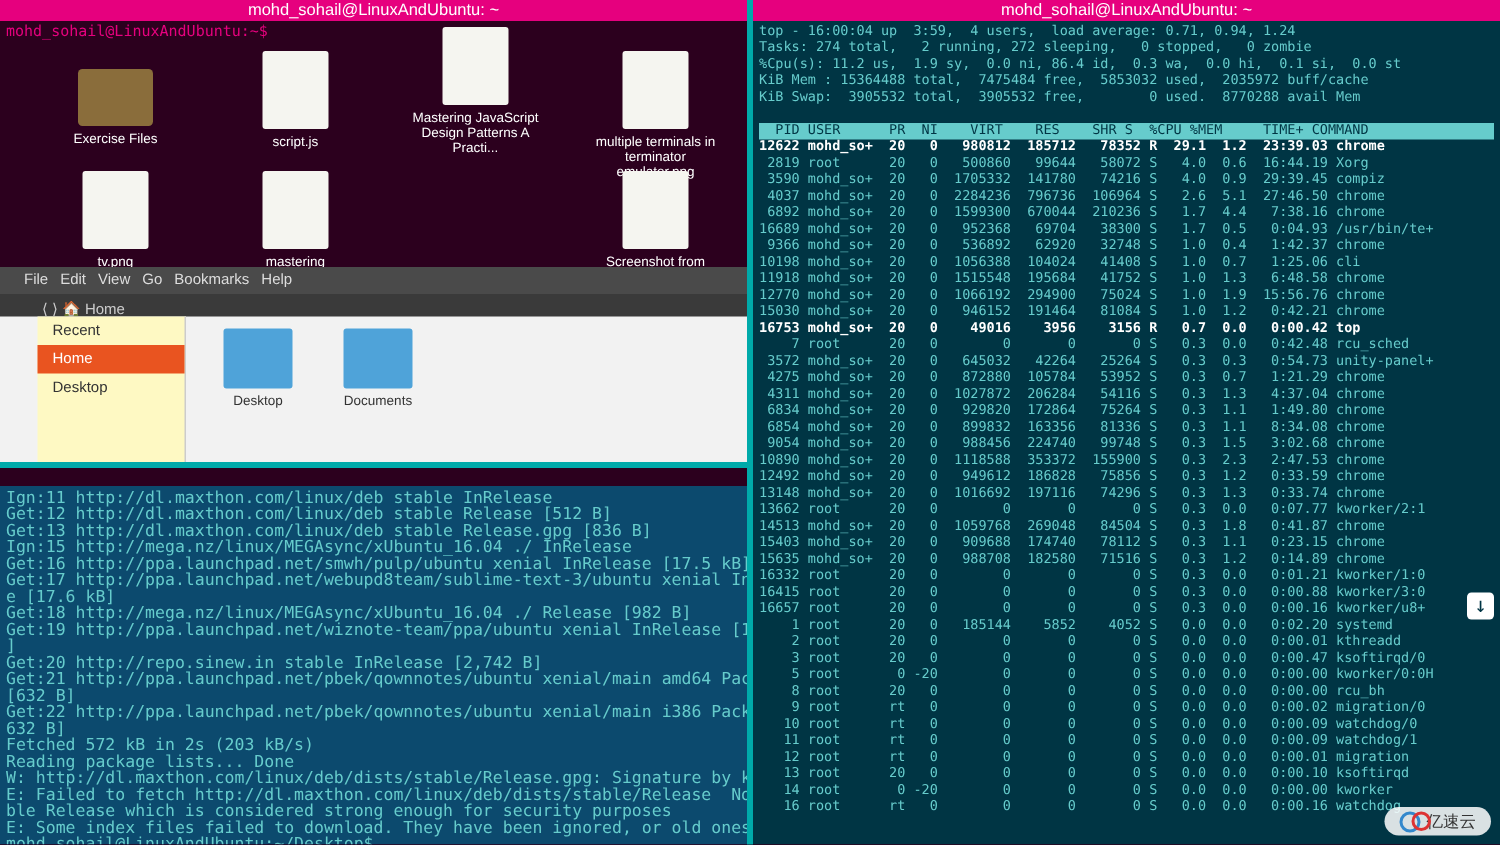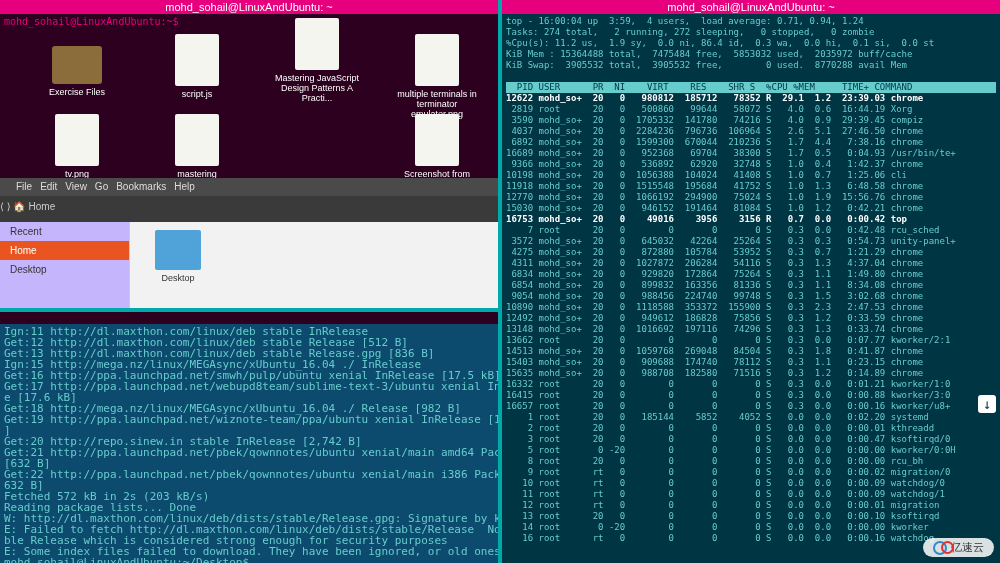--- a/index.html
+++ b/index.html
@@ -9,23 +9,23 @@
 
 #tl { left:0; top:0; width:498px; height:310px; }
 #tl .body { position:relative; height:calc(100% - 14px); }
 #tl .prompt { position:absolute; top:2px; left:4px; color:#e6007e; font-size:10px; }
 .desktop-icon { position:absolute; width:90px; text-align:center; color:#fff; font-size:9px; font-family:sans-serif; }
 .desktop-icon .glyph { width:44px; height:52px; background:#f5f5f0; margin:0 auto 3px; border-radius:2px; }
 .desktop-icon .glyph.folder { background:#8a6d3b; height:38px; width:50px; border-radius:3px; margin-top:12px; }
 .fm { position:absolute; left:0; top:164px; width:498px; height:146px; background:#f2f2f2; color:#333; font-family:sans-serif; font-size:10px; }
 .fm .menubar { background:#4a4a4a; color:#ddd; height:18px; line-height:18px; padding-left:16px; }
 .fm .menubar span { margin-right:8px; }
-.fm .toolbar { background:#3a3a3a; color:#ccc; height:26px; line-height:22px; padding-left:0; }
+.fm .toolbar { background:#3a3a3a; color:#ccc; height:15px; line-height:22px; padding-left:28px; }
 .fm .main { display:flex; height:106px; }
-.fm .side { width:130px; background:#c4b5fd; border-right:1px solid #ccc; }
+.fm .side { width:99px; background:#fef9c3; border-right:1px solid #ccc;margin-left:25px; }
 .fm .side div { padding:4px 10px; }
 .fm .side .active { background:#e95420; color:#fff; }
 .fm .files { flex:1; display:flex; padding:8px; }
 .fm .files .f { width:80px; text-align:center; font-size:9px; }
 .fm .files .f .fi { width:46px; height:40px; background:#4fa3d9; margin:0 auto 3px; border-radius:2px; }
 
 #bl { left:0; top:310px; width:498px; height:253px; }
 #bl .titlebar { background:#cc0000; }
 #bl .term { position:absolute; left:0; top:14px; right:0; bottom:0; background:#0c4a6e; color:#6cc; padding:2px 4px; font-size:11px; line-height:11px; white-space:pre; overflow:hidden; }
 
@@ -81,20 +81,21 @@
       <div class="menubar" id="fm-menu"><span>File</span><span>Edit</span><span>View</span><span>Go</span><span>Bookmarks</span><span>Help</span></div>
       <div class="toolbar">⟨  ⟩   🏠 Home</div>
       <div class="main">
         <div class="side" id="fm-side">
             <div class="">Recent</div>
             <div class="active">Home</div>
             <div class="">Desktop</div>
           </div>
         <div class="files" id="fm-files">
             <div class="f"><div class="fi"></div>Desktop</div>
+            <div class="f"><div class="fi"></div>Documents</div>
           </div>
       </div>
     </div>
   </div>
 </div>
 
 <div id="bl" class="pane">
   <div class="term" id="bl-term">Ign:11 http://dl.maxthon.com/linux/deb stable InRelease
 Get:12 http://dl.maxthon.com/linux/deb stable Release [512 B]
 Get:13 http://dl.maxthon.com/linux/deb stable Release.gpg [836 B]

